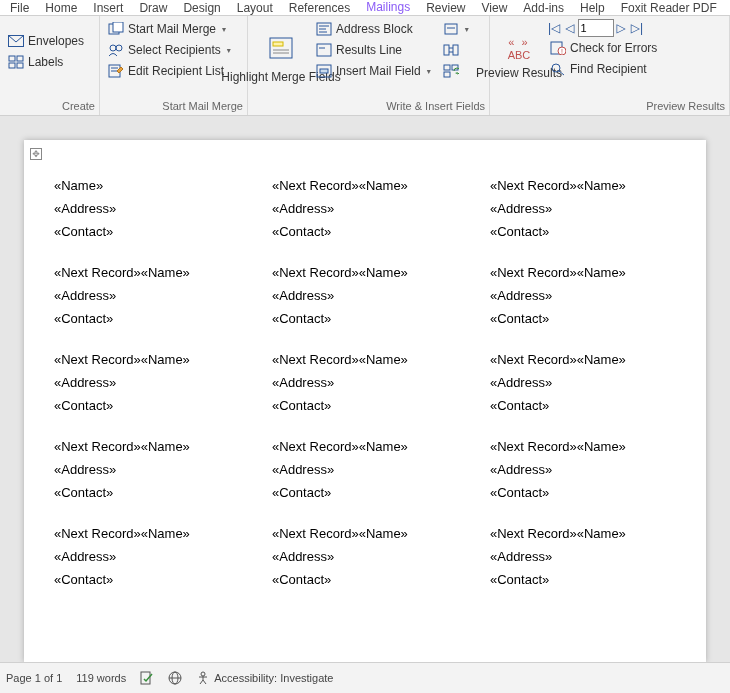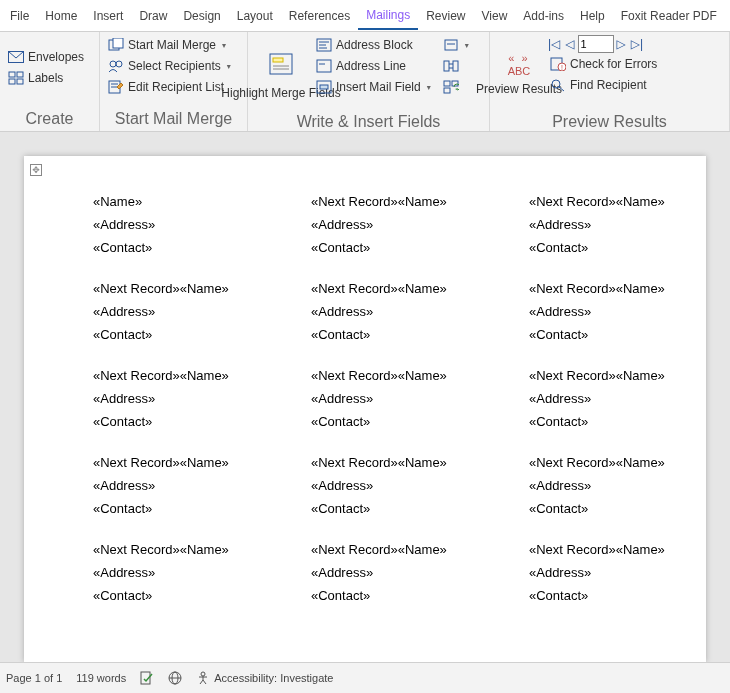--- a/index.html
+++ b/index.html
@@ -1,39 +1,39 @@
 <!DOCTYPE html>
 <html><head>
 <meta charset="utf-8">
 <style>
 * { box-sizing: border-box; margin: 0; padding: 0; font-family: "Segoe UI", Arial, sans-serif; }
 body { width: 730px; height: 693px; overflow: hidden; background: #fff; display: flex; flex-direction: column; }
-.tabs { display: flex; align-items: center; border-bottom: 1px solid #d0d0d0; background: #fff; font-size: 12px; padding: 0 2px; height: 32px; }
+.tabs { display: flex; align-items: center; border-bottom: 1px solid #d0d0d0; background: #fff; font-size: 12px; padding: 0 2px; height: 16px; }
 .tabs div { padding: 6px 8px; color: #444; cursor: pointer; white-space: nowrap; }
 .tabs .active { color: #8b5cf6; border-bottom: 2px solid #1a5aa0; }
 .ribbon { display: flex; background: #f3f3f3; border-bottom: 1px solid #d0d0d0; height: 100px; font-size: 12px; color: #333; }
 .group { display: flex; flex-direction: column; border-right: 1px solid #d9d9d9; padding: 3px 4px 0 4px; }
 .group-body { display: flex; flex: 1; align-items: flex-start; gap: 2px; }
-.group-title { text-align: center; font-size: 16px; color: #666; padding: 2px 0 3px 0; }
+.group-title { text-align: right; font-size: 11px; color: #666; padding: 2px 0 3px 0; }
 .vcol { display: flex; flex-direction: column; gap: 1px; }
 .btn { display: flex; align-items: center; gap: 4px; padding: 2px 4px; white-space: nowrap; cursor: pointer; border-radius: 2px; }
 .big { flex-direction: column; justify-content: center; align-items: center; width: 58px; text-align: center; line-height: 1.2; padding-top: 4px; height: 76px; }
 .big .ic { margin-bottom: 2px; }
 .ic { display: inline-flex; width: 16px; height: 16px; align-items: center; justify-content: center; color: #2b579a; }
 .ic.lg { width: 32px; height: 32px; }
 .dd { color: #666; font-size: 8px; margin-left: 2px; }
 .nav-row { display: flex; align-items: center; gap: 1px; }
 .nav-row input { width: 36px; height: 18px; font-size: 11px; padding: 0 2px; border: 1px solid #888; }
 .navb { padding: 0 2px; color: #2b579a; cursor: pointer; }
 .red { color: #c0504d; font-size: 11px; text-align: center; }
 .doc-area { flex: 1; background: #e6e6e6; padding: 24px 24px 0 24px; overflow: hidden; }
 .page { background: #fff; box-shadow: 0 0 6px rgba(0,0,0,0.25); height: 100%; padding: 30px 30px 0 30px; position: relative; }
 .anchor { position: absolute; left: 6px; top: 8px; border: 1px solid #888; width: 12px; height: 12px; font-size: 9px; text-align: center; line-height: 10px; color: #888; }
 .labels { display: grid; grid-template-columns: 1fr 1fr 1fr; column-gap: 32px; font-size: 13px; color: #000; }
-.cell { display: flex; flex-direction: column; gap: 8px; padding: 8px 0 18px 0; margin-left: 39px; }
+.cell { display: flex; flex-direction: column; gap: 8px; padding: 8px 0 18px 0; }
 .status { height: 31px; background: #f3f3f3; border-top: 1px solid #d0d0d0; display: flex; align-items: center; font-size: 11px; color: #444; padding: 0 6px; gap: 14px; }
 .status .right { margin-left: auto; display: flex; align-items: center; gap: 6px; margin-top: 44px; }
 .sicon { width: 14px; height: 14px; display: inline-flex; align-items: center; justify-content: center; color: #555; }
 svg { display: block; }
 </style>
 </head>
 <body>
 
 <div class="tabs" id="tabs">
     <div>File</div>
@@ -146,21 +146,21 @@
             </span>
           <span>Address Block</span>
         </div>
         <div class="btn">
           <span class="ic">
               <svg width="16" height="14">
                 <rect x="1" y="1" width="14" height="12" fill="none" stroke="#2b579a"></rect>
                 <line x1="3" y1="5" x2="9" y2="5" stroke="#2b579a"></line>
               </svg>
             </span>
-          <span>Address Line</span>
+          <span>Results Line</span>
         </div>
         <div class="btn">
           <span class="ic">
               <svg width="16" height="14">
                 <rect x="1" y="1" width="14" height="12" fill="none" stroke="#2b579a"></rect>
                 <rect x="4" y="5" width="8" height="4" fill="#cde" stroke="#2b579a"></rect>
               </svg>
             </span>
           <span>Insert Mail Field</span>
           <span class="dd">▾</span>

